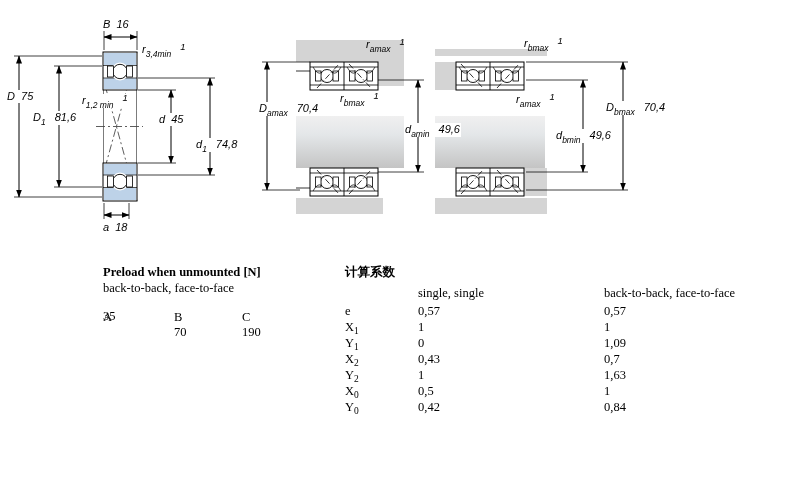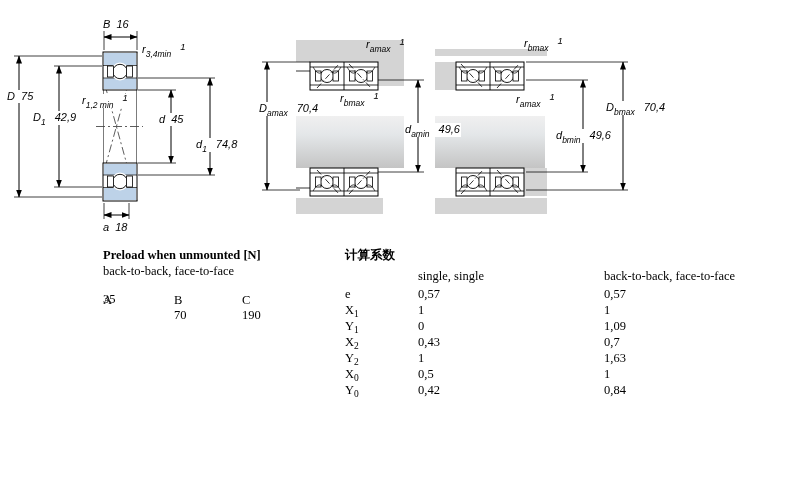--- a/index.html
+++ b/index.html
@@ -4,21 +4,21 @@
 <style>
   html,body{margin:0;padding:0;background:#fff;}
   .stage{position:relative;width:800px;height:500px;background:#fff;overflow:hidden;
          font-family:"Liberation Sans",sans-serif;color:#000;}
   .stage svg{position:absolute;left:0;top:0;}
   .lbl{position:absolute;font-size:11px;line-height:13px;white-space:pre;font-style:italic;}
   .bg{background:#fff;padding:0 1px;}
   .sb{font-size:8.5px;position:relative;top:3.5px;}
   .nt{font-size:9.5px;position:relative;top:-3.5px;margin-left:9px;}
   .vl{margin-left:9px;}
-  .tx{position:absolute;font-family:"Liberation Serif",serif;font-size:12.5px;line-height:15px;white-space:pre;}
+  .tx{position:absolute;font-family:"Liberation Serif",serif;font-size:12.5px;line-height:15px;white-space:pre;margin-top:17px;}
   .b{font-weight:bold;}
   .cjk{font-family:"Liberation Sans",sans-serif;font-size:12.5px;font-weight:bold;}
   .sb2{font-size:9.5px;position:relative;top:3px;}
 </style>
 </head>
 <body>
 
 <div class="stage">
 
 <svg width="800" height="500" viewBox="0 0 800 500">
@@ -135,21 +135,21 @@
     <path d="M583,80 V172" stroke="#000" stroke-width="1" fill="none" marker-start="url(#ar)" marker-end="url(#ar)"></path>
 
     <path d="M526,62 H628 M526,190 H628" stroke="#000" stroke-width="0.75" fill="none"></path>
     <path d="M623,62 V190" stroke="#000" stroke-width="1" fill="none" marker-start="url(#ar)" marker-end="url(#ar)"></path>
   </g>
 </svg>
 
 <div class="lbl" style="left:103px;top:18px">B  16</div>
 <div class="lbl" style="left:142px;top:43px"><span>r</span><span class="sb">3,4min</span><span class="nt">1</span></div>
 <div class="lbl bg" style="left:6px;top:90px">D  75</div>
-<div class="lbl bg" style="left:32px;top:111px"><span>D</span><span class="sb">1</span><span class="vl">42,9</span></div>
+<div class="lbl bg" style="left:32px;top:111px"><span>D</span><span class="sb">1</span><span class="vl">81,6</span></div>
 <div class="lbl bg" style="left:81px;top:94px"><span>r</span><span class="sb">1,2 min</span><span class="nt">1</span></div>
 <div class="lbl bg" style="left:158px;top:113px">d  45</div>
 <div class="lbl bg" style="left:195px;top:138px"><span>d</span><span class="sb">1</span><span class="vl">74,8</span></div>
 <div class="lbl" style="left:103px;top:221px">a  18</div>
 
 <div class="lbl" style="left:366px;top:38px"><span>r</span><span class="sb">amax</span><span class="nt">1</span></div>
 <div class="lbl bg" style="left:258px;top:102px"><span>D</span><span class="sb">amax</span><span class="vl">70,4</span></div>
 <div class="lbl bg" style="left:339px;top:92px"><span>r</span><span class="sb">bmax</span><span class="nt">1</span></div>
 <div class="lbl bg" style="left:404px;top:123px"><span>d</span><span class="sb">amin</span><span class="vl">49,6</span></div>
 

